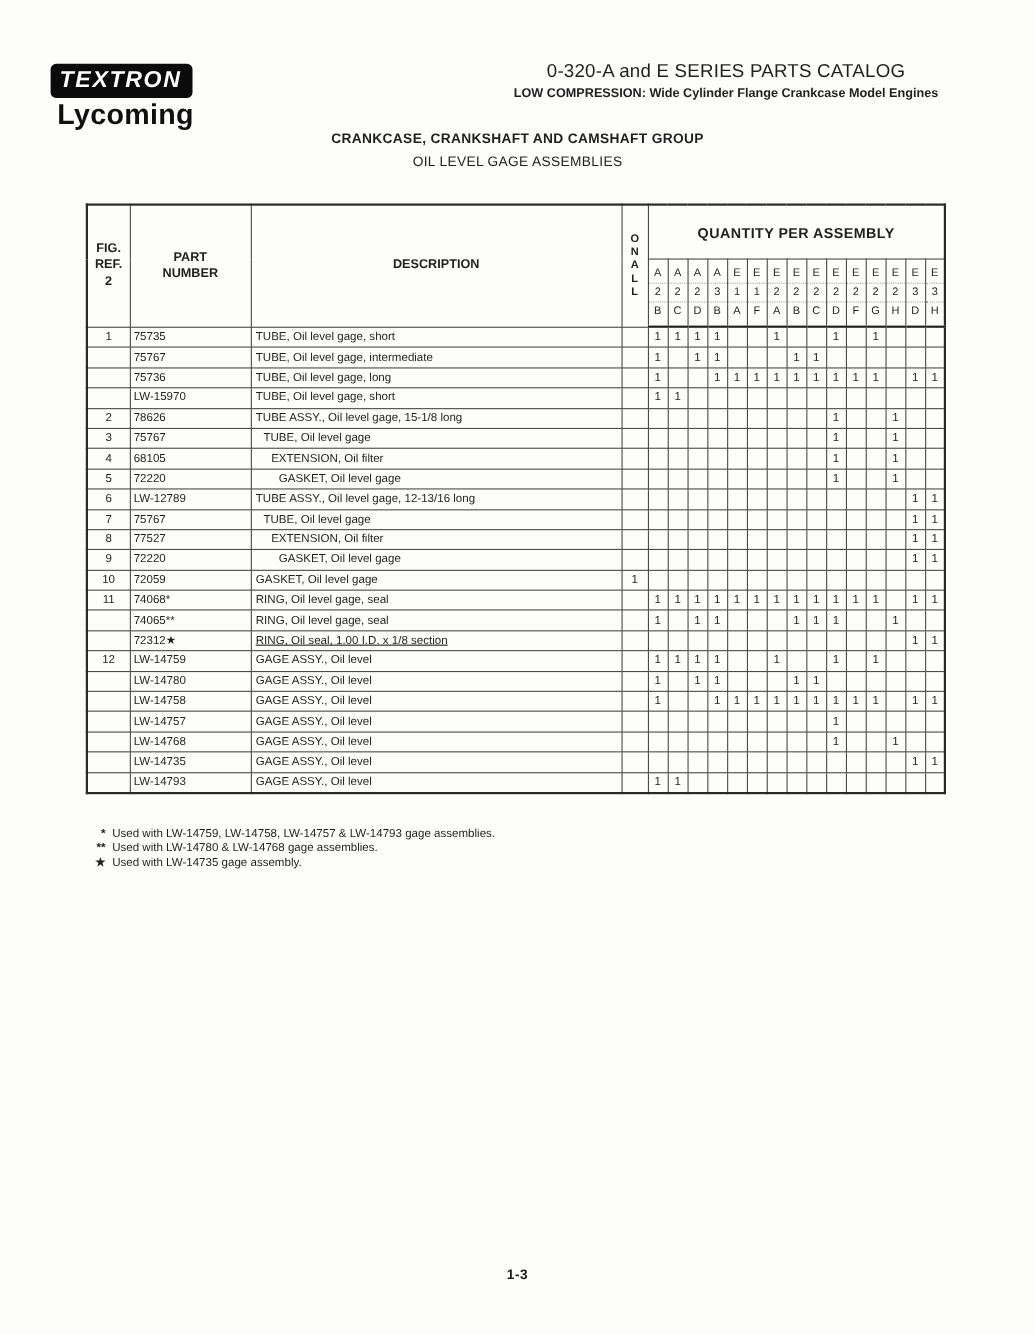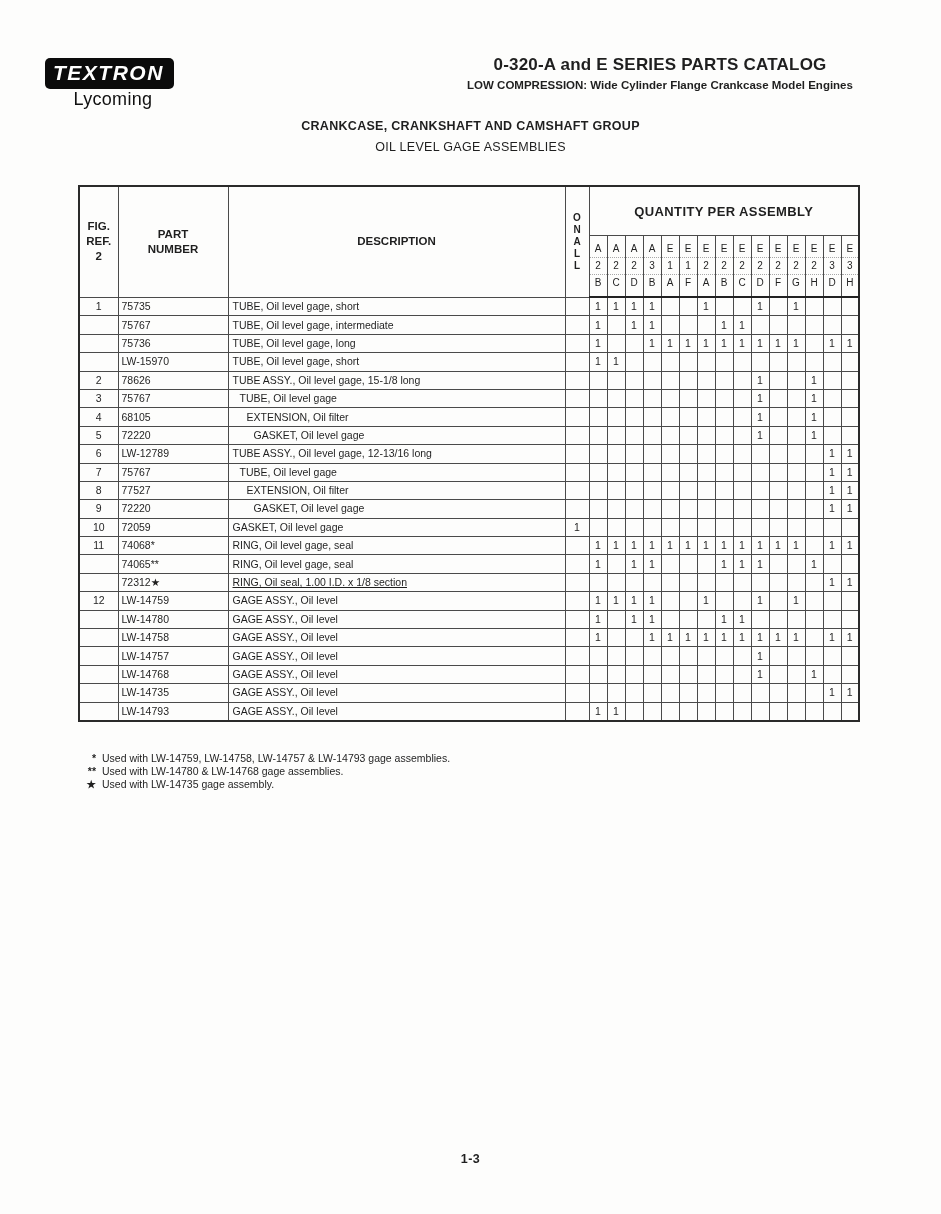--- a/index.html
+++ b/index.html
@@ -9,24 +9,24 @@
     font-family:"Liberation Sans", sans-serif;
     color:#1f1f1f;
     position:relative;
     overflow:hidden;
   }
   .brand-row { position:absolute; top:58px; left:45px; display:flex; align-items:center;flex-direction:column; }
   .textron-box {
     background:#0b0b0b; color:#ffffff; font-weight:700; font-style:italic;
     font-size:21px; letter-spacing:1.5px; padding:3px 10px 4px 8px; border-radius:5px;
   }
-  .lycoming { font-size:18px; font-weight:400; margin-left:7px; letter-spacing:0.3px; color:#101010; }
+  .lycoming { font-size:26px; font-weight:700; margin-left:7px; letter-spacing:0.3px; color:#101010; }
 
   .catalog-titles { position:absolute; top:55px; left:435px; width:450px; text-align:center; }
-  .catalog-title { font-size:17px; font-weight:700; letter-spacing:0.2px; }
+  .catalog-title { font-size:17px; font-weight:400; letter-spacing:0.2px; }
   .catalog-subtitle { font-size:11.5px; font-weight:700; margin-top:4px; }
 
   .group-titles { position:absolute; top:119px; left:0; width:941px; text-align:center; }
   .group-title { font-size:12.5px; font-weight:700; letter-spacing:0.3px; }
   .group-subtitle { font-size:12.5px; font-weight:400; margin-top:7px; letter-spacing:0.3px; }
 
   table.parts {
     position:absolute; top:185px; left:78px; width:780px;
     border-collapse:collapse; table-layout:fixed;
     border:2px solid #2a2a2a;

